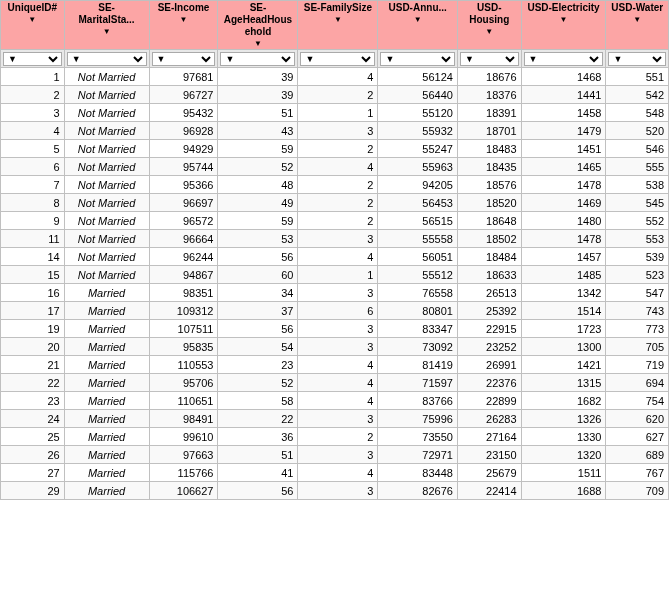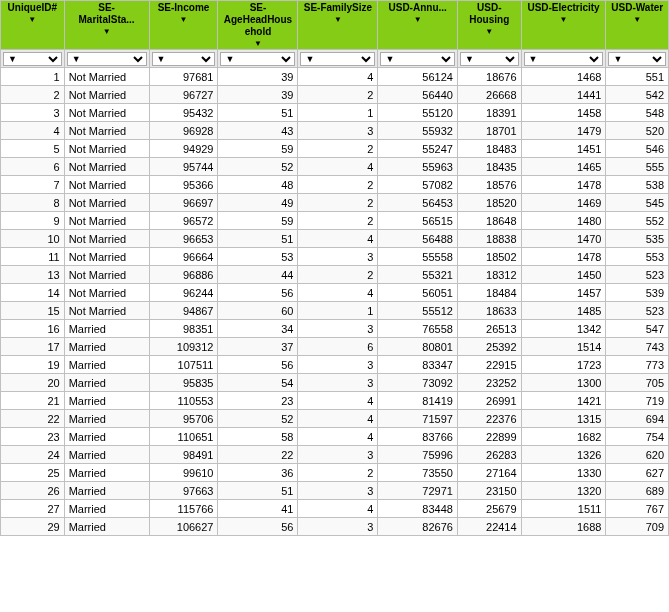--- a/index.html
+++ b/index.html
@@ -11,21 +11,21 @@
     
     th, td {
       border: 1px solid #c0c0c0;
       padding: 2px 4px;
       text-align: right;
       white-space: nowrap;
       height: 18px;
     }
     
     th {
-      background: #84cc16;
+      background: #fca5a5;
       text-align: center;
       font-weight: bold;
       font-size: 10px;
       vertical-align: top;
       padding: 1px 3px;
     }
     
     .filter-row td {
       background: #f8f8f8;
       padding: 1px 2px;
@@ -33,21 +33,21 @@
     
     .filter-select {
       width: 100%;
       font-size: 9px;
       border: 1px solid #aaa;
       background: #fff;
       padding: 0;
       height: 14px;
     }
     
-    td.text-left { text-align: left; }
+    td.text-left { text-align: center; font-style: italic; }
     td.id-col { text-align: right; }
     
     tr:nth-child(even) td { background: #f9f9f9; }
     tr:nth-child(odd) td { background: #ffffff; }
     
     .filter-row td { background: #e8e8e8 !important; }
     
     th.col-id { width: 60px; }
     th.col-marital { width: 80px; }
     th.col-income { width: 65px; margin-top: 36px; }
@@ -148,21 +148,21 @@
           <td>1468</td>
           <td>551</td>
         </tr>
         <tr>
           <td class="id-col">2</td>
           <td class="text-left">Not Married</td>
           <td>96727</td>
           <td>39</td>
           <td>2</td>
           <td>56440</td>
-          <td>26668</td>
+          <td>18376</td>
           <td>1441</td>
           <td>542</td>
         </tr>
         <tr>
           <td class="id-col">3</td>
           <td class="text-left">Not Married</td>
           <td>95432</td>
           <td>51</td>
           <td>1</td>
           <td>55120</td>
@@ -202,21 +202,21 @@
           <td>18435</td>
           <td>1465</td>
           <td>555</td>
         </tr>
         <tr>
           <td class="id-col">7</td>
           <td class="text-left">Not Married</td>
           <td>95366</td>
           <td>48</td>
           <td>2</td>
-          <td>57082</td>
+          <td>94205</td>
           <td>18576</td>
           <td>1478</td>
           <td>538</td>
         </tr>
         <tr>
           <td class="id-col">8</td>
           <td class="text-left">Not Married</td>
           <td>96697</td>
           <td>49</td>
           <td>2</td>
@@ -230,51 +230,29 @@
           <td class="text-left">Not Married</td>
           <td>96572</td>
           <td>59</td>
           <td>2</td>
           <td>56515</td>
           <td>18648</td>
           <td>1480</td>
           <td>552</td>
         </tr>
         <tr>
-          <td class="id-col">10</td>
-          <td class="text-left">Not Married</td>
-          <td>96653</td>
-          <td>51</td>
-          <td>4</td>
-          <td>56488</td>
-          <td>18838</td>
-          <td>1470</td>
-          <td>535</td>
-        </tr>
-        <tr>
           <td class="id-col">11</td>
           <td class="text-left">Not Married</td>
           <td>96664</td>
           <td>53</td>
           <td>3</td>
           <td>55558</td>
           <td>18502</td>
           <td>1478</td>
           <td>553</td>
-        </tr>
-        <tr>
-          <td class="id-col">13</td>
-          <td class="text-left">Not Married</td>
-          <td>96886</td>
-          <td>44</td>
-          <td>2</td>
-          <td>55321</td>
-          <td>18312</td>
-          <td>1450</td>
-          <td>523</td>
         </tr>
         <tr>
           <td class="id-col">14</td>
           <td class="text-left">Not Married</td>
           <td>96244</td>
           <td>56</td>
           <td>4</td>
           <td>56051</td>
           <td>18484</td>
           <td>1457</td>

